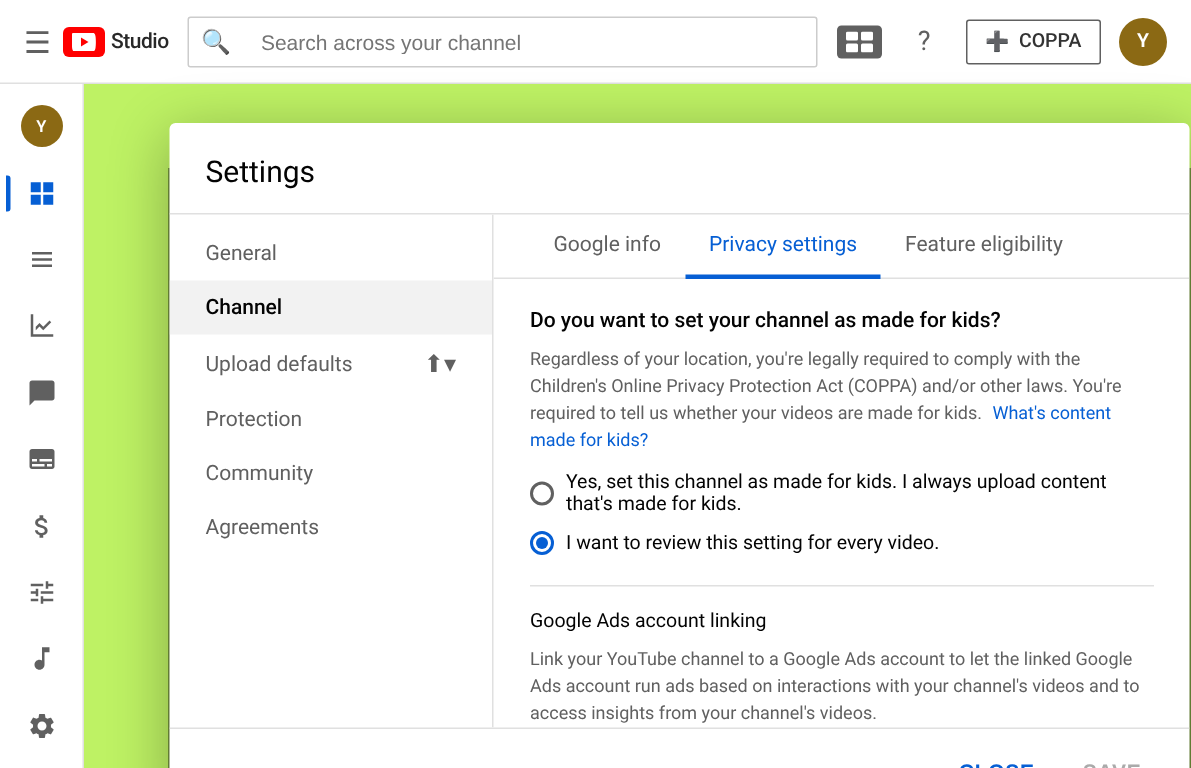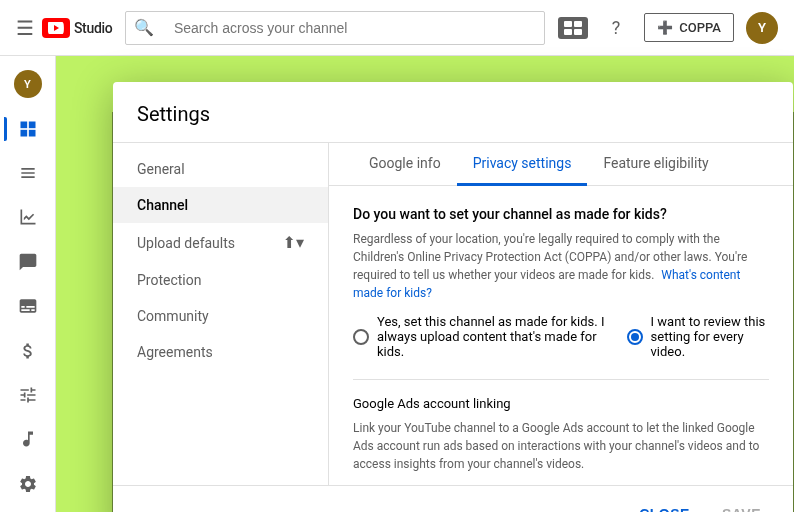--- a/index.html
+++ b/index.html
@@ -237,21 +237,21 @@
       margin-bottom: 8px;
     }
     .section-desc {
       font-size: 12px;
       color: #606060;
       line-height: 1.5;
       margin-bottom: 12px;
     }
     .section-desc a { color: #065fd4; text-decoration: none; }
 
-    .radio-group { display: flex; flex-direction: row; gap: 10px; margin-bottom: 20px; }
+    .radio-group { display: flex; flex-direction: column; gap: 10px; margin-bottom: 20px; }
     .radio-item { display: flex; align-items: center; gap: 8px; font-size: 13px; color: #030303; }
     .radio-circle {
       width: 16px; height: 16px;
       border-radius: 50%;
       border: 2px solid #606060;
       flex-shrink: 0;
       display: flex; align-items: center; justify-content: center;
     }
     .radio-circle.checked { border-color: #065fd4; }
     .radio-circle.checked::after {

